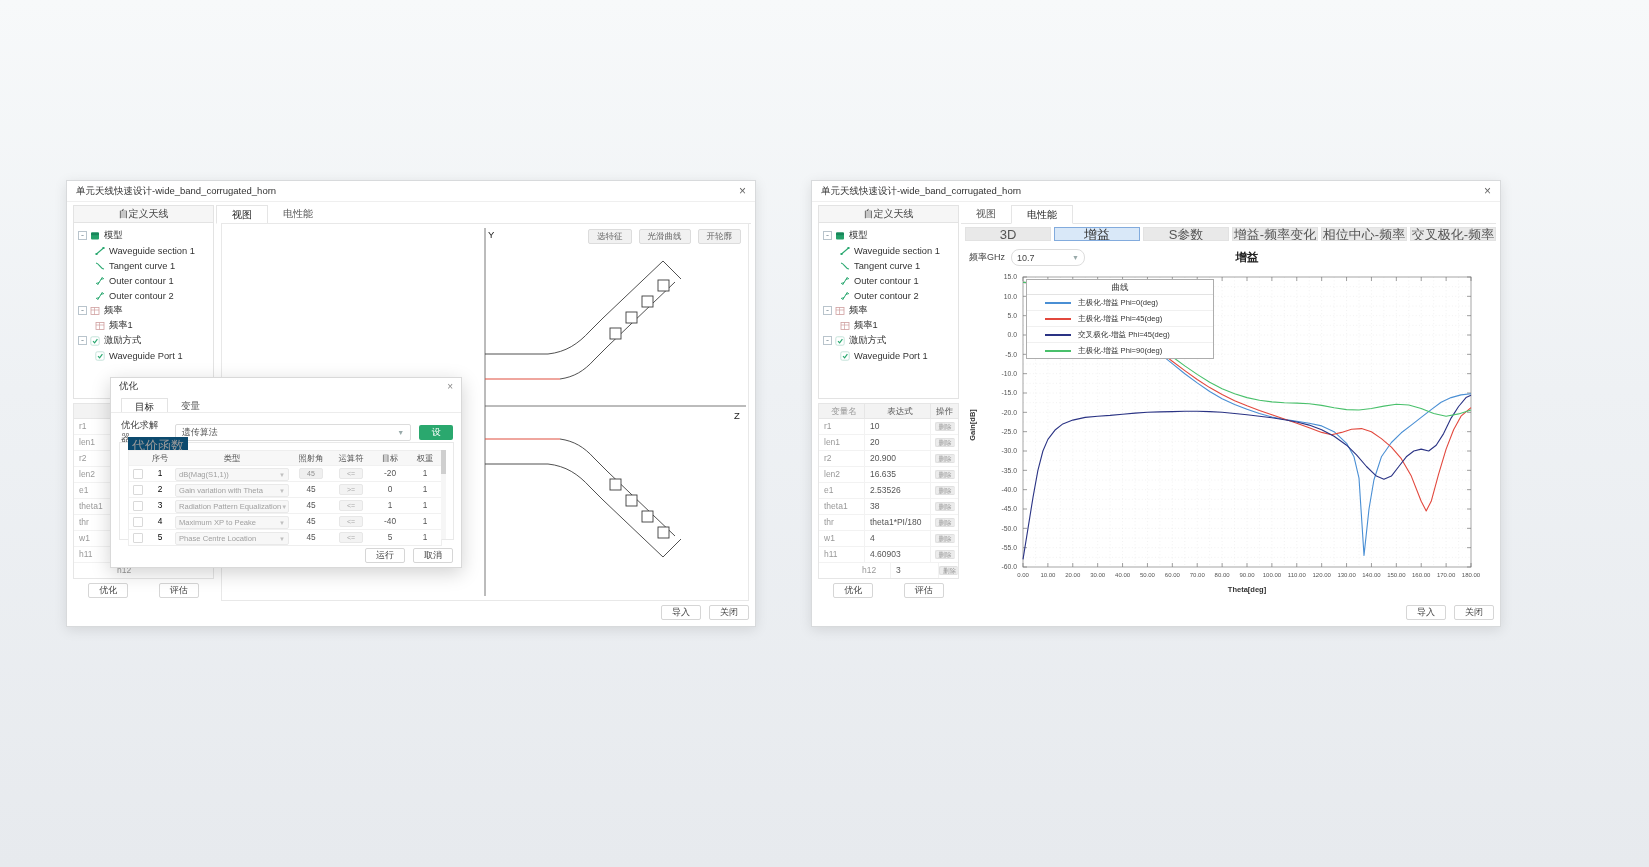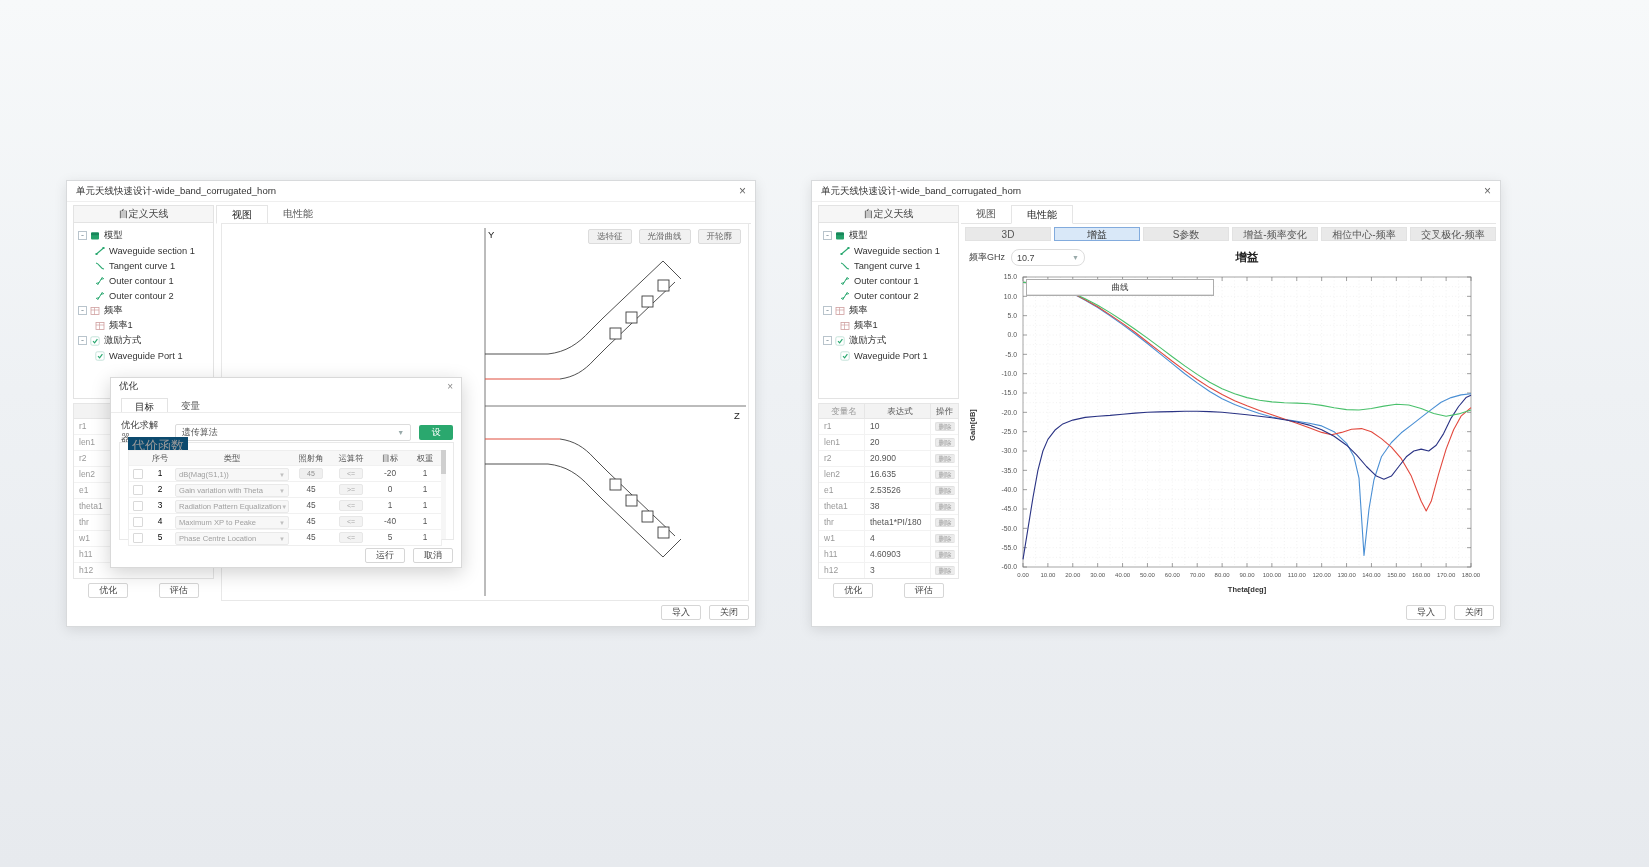--- a/index.html
+++ b/index.html
@@ -23,21 +23,21 @@
   .expander{width:9px;height:9px;border:1px solid #b9c4cc;color:#7a8b96;font-size:9px;line-height:7px;
             text-align:center;margin-right:3px;background:#fff;box-sizing:border-box;flex:0 0 auto;}
   .tree-icon{width:11px;height:10px;margin-right:3px;flex:0 0 auto;display:inline-block;}
   
   .var-table{position:absolute;left:6px;top:222px;width:141px;border:1px solid #e6e6e6;
              box-sizing:border-box;font-size:8.5px;background:#fff;}
   .vt-header{display:flex;background:#f3f3f3;border-bottom:1px solid #e6e6e6;height:14px;line-height:14px;color:#555;}
   .vt-header span{text-align:center;border-right:1px solid #e6e6e6;box-sizing:border-box;}
   .vt-header span:last-child{border-right:none;}
   .vt-row{display:flex;height:15px;line-height:15px;border-bottom:1px solid #f2f2f2;}
-  .vt-row:last-child{border-bottom:none;}
+  .vt-row:last-child{border-bottom:none;margin-left:38px;}
   .vt-row span{border-right:1px solid #f2f2f2;box-sizing:border-box;overflow:hidden;white-space:nowrap;}
   .vt-row span:last-child{border-right:none;}
   .c-name{width:46px;padding-left:5px;color:#999;}
   .c-expr{width:66px;padding-left:5px;color:#555;}
   .c-act{width:27px;display:flex;align-items:center;justify-content:center;}
   .left .c-name{width:139px;}
   .action-pill{background:#ececec;border:1px solid #e0e0e0;border-radius:2px;font-size:6.5px;
                color:#9a9a9a;padding:0 3px;height:9px;line-height:8px;}
   .panel-buttons{position:absolute;left:6px;top:402px;width:141px;display:flex;justify-content:space-around;}
   .btn{border:1px solid #d6d6d6;background:#fff;border-radius:2px;font-size:9px;color:#444;
@@ -49,21 +49,21 @@
   .tab{padding:0 15px;line-height:18px;color:#555;}
   .tab.active{background:#fff;border:1px solid #e5e5e5;border-bottom:1px solid #fff;color:#222;margin-bottom:-1px;}
   .canvas{position:absolute;left:5px;top:18px;width:528px;height:378px;border:1px solid #e8e8e8;
           background:#fff;box-sizing:border-box;}
   .canvas-toolbar{position:absolute;top:5px;right:7px;display:flex;gap:7px;z-index:3;}
   .view-btn{background:#f1f1f1;border:1px solid #dcdcdc;border-radius:2px;font-size:8.5px;color:#666;
             height:13px;line-height:12px;padding:0 8px;}
   .axis-label{position:absolute;font-size:9.5px;color:#222;z-index:2;}
   
   .chart-btn-row{position:absolute;top:22px;left:4px;right:0;display:flex;gap:3px;height:14px;}
-  .chart-btn{flex:1;background:#e9e9e9;border:1px solid #e2e2e2;font-size:10px;color:#555;
+  .chart-btn{flex:1;background:#e9e9e9;border:1px solid #e2e2e2;font-size:13px;color:#555;
              text-align:center;line-height:13px;box-sizing:border-box;white-space:nowrap;overflow:hidden;}
   .chart-btn.selected{background:#d9e8f8;border:1px solid #82abdd;color:#333;}
   .freq-row{position:absolute;top:44px;left:8px;display:flex;align-items:center;gap:6px;font-size:9px;color:#444;}
   .freq-combo{width:62px;height:15px;border:1px solid #ddd;border-radius:8px;font-size:9px;display:flex;
               align-items:center;padding:0 5px;color:#444;background:#fff;}
   .chev{margin-left:auto;color:#9aa;font-size:7px;}
   .chart-title{position:absolute;top:45px;left:136px;width:300px;text-align:center;
                font-size:11.5px;font-weight:bold;color:#222;}
   #gain-chart{position:absolute;top:60px;left:0;width:535px;height:340px;}
   .legend{position:absolute;left:65px;top:14px;width:186px;background:#fff;border:1px solid #adadad;z-index:4;}
@@ -647,20 +647,38 @@
             <text x="56" y="304.2" font-size="6.8" fill="#555" text-anchor="end">-60.0</text>
             <polyline points="62.0,17.4 74.4,18.2 86.9,20.1 99.3,23.6 111.8,28.6 124.2,35.2 136.7,42.5 149.1,50.7 161.6,59.6 174.0,68.8 186.4,78.5 198.9,88.6 211.3,98.6 223.8,108.7 236.2,117.9 248.7,126.5 261.1,133.8 273.6,139.6 286.0,144.2 298.4,148.5 310.9,152.0 323.3,154.3 335.8,156.2 348.2,158.2 360.7,160.9 373.1,166.7 385.6,178.3 393.0,191.8 398.0,213.1 403.0,290.4 408.0,244.0 412.9,215.0 420.4,191.8 430.4,177.5 440.3,167.8 450.3,160.1 460.2,152.4 470.2,144.6 480.1,137.3 490.1,132.6 500.0,129.9 510.0,128.8" fill="none" stroke="#4a8fd4" stroke-width="1.1" stroke-linejoin="round"></polyline>
             <polyline points="62.0,17.4 74.4,18.2 86.9,20.1 99.3,23.6 111.8,28.2 124.2,34.8 136.7,41.8 149.1,49.9 161.6,58.4 174.0,67.3 186.4,77.0 198.9,86.6 211.3,96.3 223.8,105.6 236.2,114.5 248.7,122.6 261.1,129.5 273.6,135.7 286.0,140.8 298.4,145.4 310.9,149.7 323.3,153.9 335.8,158.2 348.2,162.8 360.7,167.4 370.6,169.8 380.6,167.4 390.5,164.3 400.5,163.6 410.4,166.7 420.4,173.6 430.4,182.1 440.3,193.7 450.3,211.1 460.2,236.3 465.2,245.9 470.2,236.3 477.6,209.2 485.1,184.1 492.6,164.7 500.0,151.2 510.0,142.7" fill="none" stroke="#e2483d" stroke-width="1.1" stroke-linejoin="round"></polyline>
             <polyline points="62.0,294.3 67.0,263.3 72.0,232.4 76.9,205.3 81.9,186.0 86.9,174.4 94.4,164.7 101.8,158.9 111.8,155.1 124.2,152.4 136.7,151.2 149.1,150.4 161.6,149.3 174.0,148.1 186.4,147.3 198.9,146.9 211.3,146.6 223.8,146.2 236.2,146.2 248.7,146.6 261.1,147.3 273.6,148.5 286.0,149.7 298.4,151.2 310.9,152.7 323.3,154.7 335.8,157.0 348.2,160.1 360.7,164.7 373.1,171.3 385.6,180.2 395.5,189.9 405.5,201.5 415.4,211.1 422.9,214.2 430.4,211.1 437.8,201.5 445.3,191.8 452.8,186.0 460.2,184.1 467.7,186.0 475.2,180.2 482.6,168.6 490.1,153.1 497.6,141.5 505.0,132.6 510.0,130.3" fill="none" stroke="#2a3384" stroke-width="1.1" stroke-linejoin="round"></polyline>
             <polyline points="62.0,17.4 74.4,17.8 86.9,19.7 99.3,23.2 111.8,27.9 124.2,33.7 136.7,40.2 149.1,47.6 161.6,55.7 174.0,64.2 186.4,73.1 198.9,82.4 211.3,91.7 223.8,100.9 236.2,109.4 248.7,117.2 261.1,123.7 273.6,128.8 286.0,132.6 298.4,135.3 310.9,136.9 323.3,137.7 335.8,138.1 348.2,138.8 360.7,140.4 373.1,142.7 385.6,144.6 398.0,145.0 410.4,143.5 422.9,141.1 435.3,139.2 447.8,140.0 460.2,143.5 472.7,148.5 485.1,151.2 497.6,148.9 510.0,145.0" fill="none" stroke="#49c06b" stroke-width="1.1" stroke-linejoin="round"></polyline>
             <text x="14" y="160" font-size="7.5" fill="#333" text-anchor="middle" font-weight="bold" transform="rotate(-90 14 160)">Gain[dB]</text>
             <text x="286" y="327" font-size="7.5" fill="#333" text-anchor="middle" font-weight="bold">Theta[deg]</text>
           </svg>
         <div class="legend">
           <div class="legend-title">曲线</div>
+          <div>
+              <div class="legend-row">
+                <span class="swatch" style="background: rgb(74, 143, 212);"></span>
+                <span class="legend-lbl">主极化-增益 Phi=0(deg)</span>
+              </div>
+              <div class="legend-row">
+                <span class="swatch" style="background: rgb(226, 72, 61);"></span>
+                <span class="legend-lbl">主极化-增益 Phi=45(deg)</span>
+              </div>
+              <div class="legend-row">
+                <span class="swatch" style="background: rgb(42, 51, 132);"></span>
+                <span class="legend-lbl">交叉极化-增益 Phi=45(deg)</span>
+              </div>
+              <div class="legend-row">
+                <span class="swatch" style="background: rgb(73, 192, 107);"></span>
+                <span class="legend-lbl">主极化-增益 Phi=90(deg)</span>
+              </div>
+            </div>
         </div>
       </div>
     </div>
 
     <div class="footer-buttons">
       <button class="btn">导入</button>
       <button class="btn">关闭</button>
     </div>
   </div>
 

